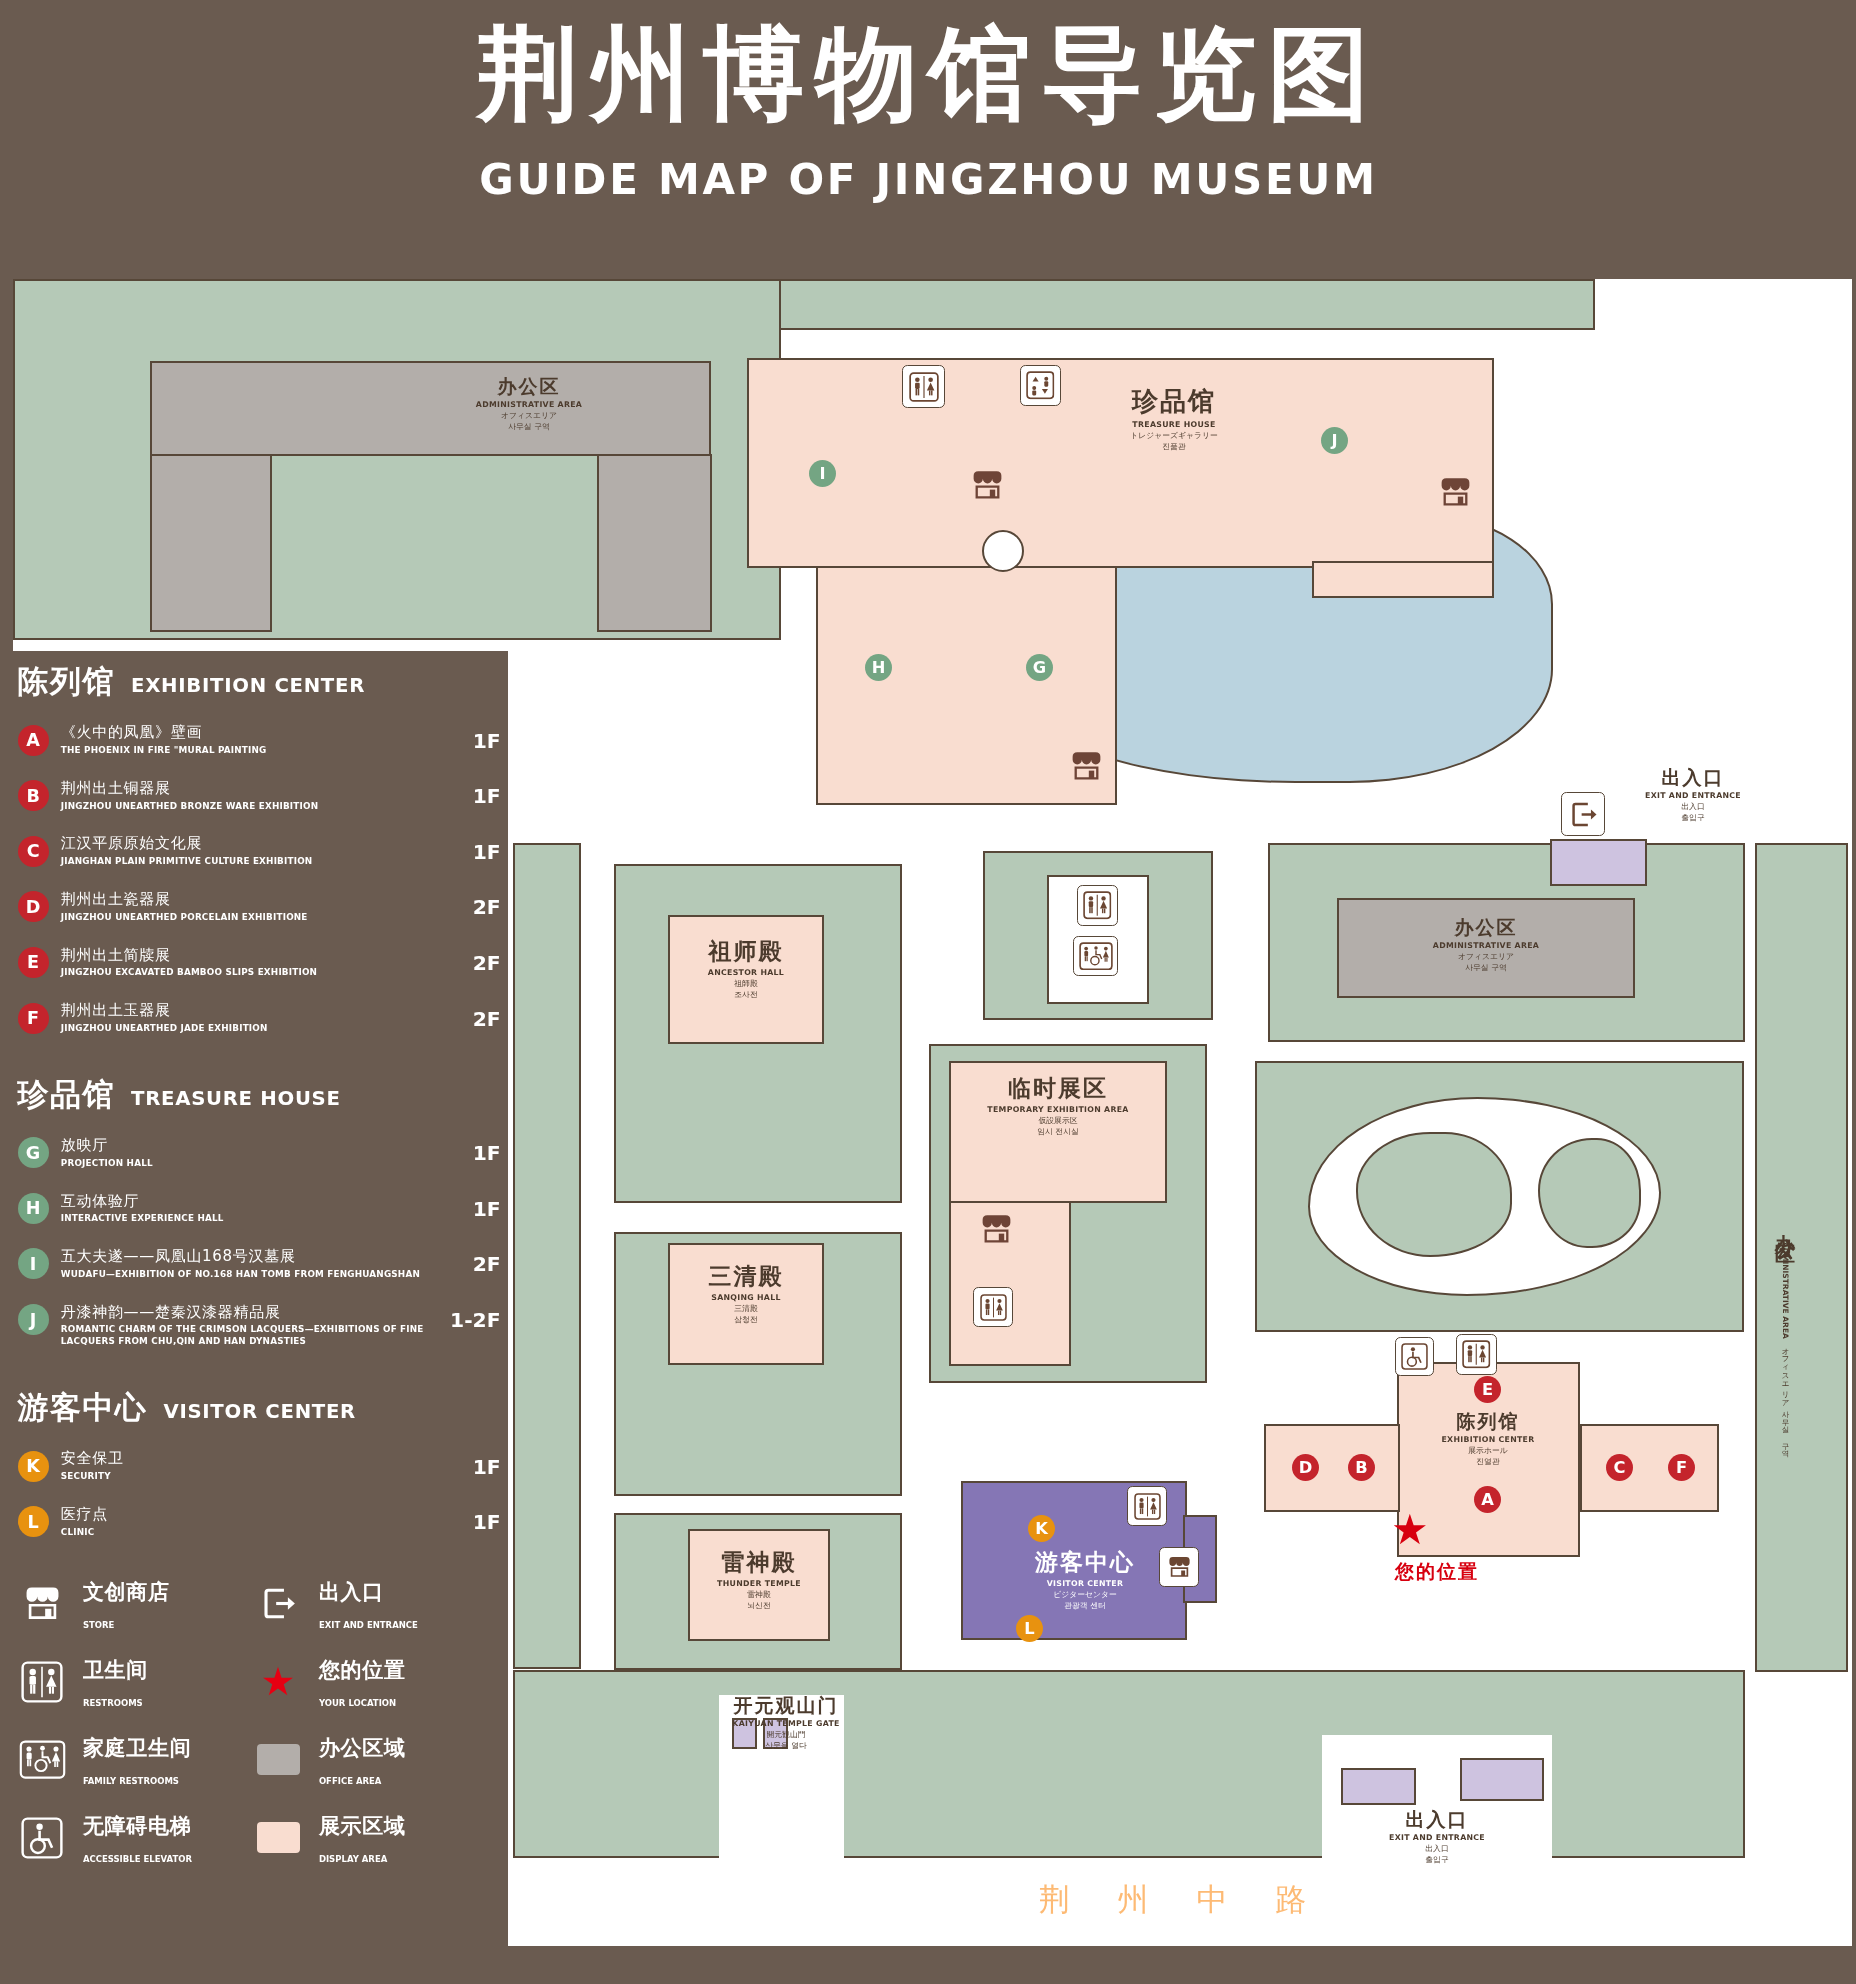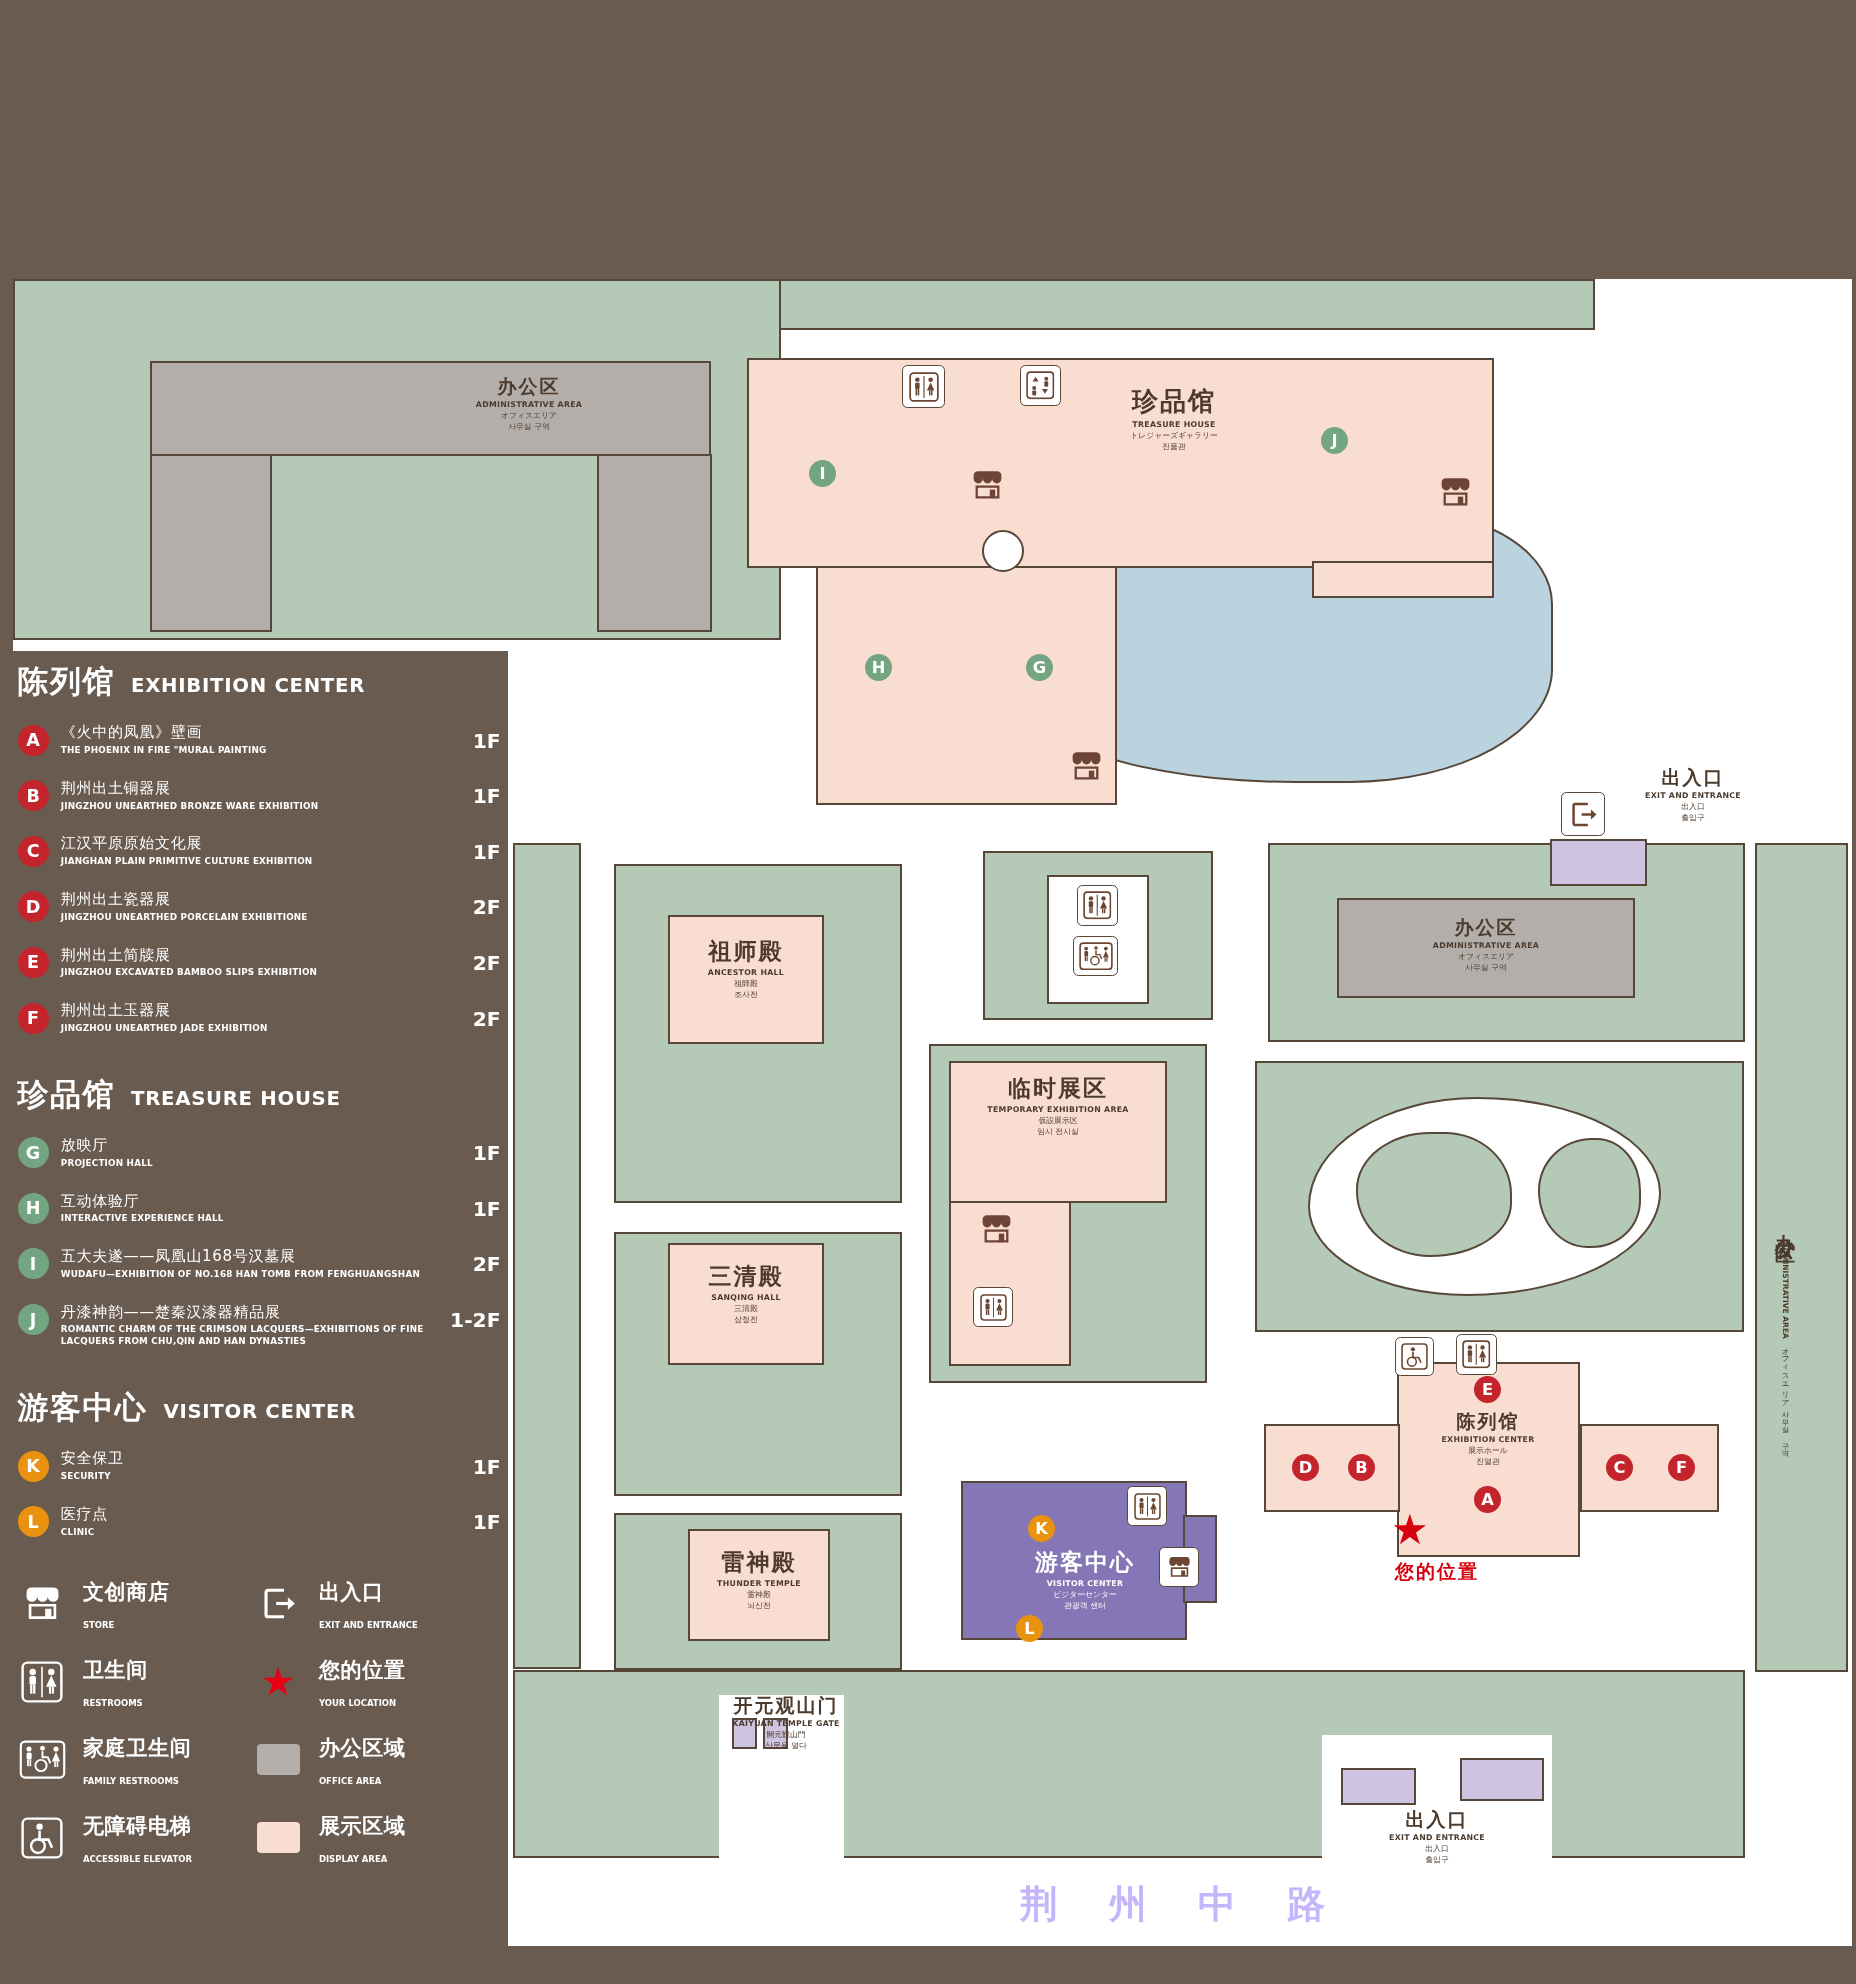--- a/index.html
+++ b/index.html
@@ -26,21 +26,21 @@
   .map-label .en{display:block;font-weight:bold;font-size:7.8px;letter-spacing:0.3px;margin-top:1.4px;}
   .map-label .ja,.map-label .ko{display:block;font-size:7.8px;margin-top:0.7px;}
   .map-label.big .zh{font-size:26px;}
   .map-label.small .zh{font-size:19px;}
   .map-label.light{color:#ffffff;}
   .map-label.red-label{color:#d7000f;}
   .v-label{position:absolute;writing-mode:vertical-rl;color:#4c3b2d;text-align:center;z-index:40;}
   .v-label .zh{font-weight:bold;font-size:20.3px;letter-spacing:5.4px;text-orientation:upright;}
   .v-label .en{font-size:7.5px;font-weight:bold;margin-top:5.4px;}
   .v-label .ja,.v-label .ko{font-size:7.5px;text-orientation:upright;}
-  .road-label{position:absolute;transform:translateX(-50%);color:#c4b5fd;font-size:38px;font-weight:bold;letter-spacing:19px;z-index:40;}
+  .road-label{position:absolute;transform:translateX(-50%);color:#fdba74;font-size:31px;font-weight:normal;letter-spacing:19px;z-index:40;}
 
   
   .marker{position:absolute;width:27px;height:27px;border-radius:50%;color:#fff;font-weight:bold;font-size:16.3px;display:flex;align-items:center;justify-content:center;z-index:50;}
   .marker.red{background:#c4242c;}
   .marker.green-m{background:#74a583;}
   .marker.orange{background:#e8920f;}
 
   
   .icon-box{position:absolute;background:#fff;border:1.4px solid #574738;border-radius:5.4px;display:flex;align-items:center;justify-content:center;color:#6b4632;z-index:45;}
   .glyph{position:absolute;color:#6e4437;z-index:45;line-height:0;}
@@ -124,20 +124,24 @@
   <circle cx="37" cy="14" r="3.6" fill="currentColor"></circle>
   <rect x="33.4" y="18.6" width="7.2" height="10" rx="2" fill="currentColor"></rect>
   <circle cx="15" cy="31" r="3.6" fill="currentColor"></circle>
   <rect x="11.4" y="35.6" width="7.2" height="9" rx="2" fill="currentColor"></rect>
 </symbol>
 </defs>
 </svg>
 
 <div id="page">
 
+  <div id="title">
+    <span class="zh">荆州博物馆导览图</span>
+    <span class="en">GUIDE MAP OF JINGZHOU MUSEUM</span>
+  </div>
 
   <div class="b whitebg" style="left:13px;top:279px;width:1839px;height:372px;"></div>
   <div class="b whitebg" style="left:508px;top:651px;width:1344px;height:1295px;"></div>
 
   <div class="b green" style="left:13px;top:279px;width:1582px;height:51px;"></div>
   <div class="b green" style="left:13px;top:279px;width:768px;height:361px;"></div>
   <div class="b green" style="left:1755px;top:843px;width:93px;height:829px;"></div>
   <div class="b green" style="left:1268px;top:843px;width:477px;height:199px;"></div>
   <div class="b green" style="left:614px;top:864px;width:288px;height:339px;"></div>
   <div class="b green" style="left:614px;top:1232px;width:288px;height:264px;"></div>

